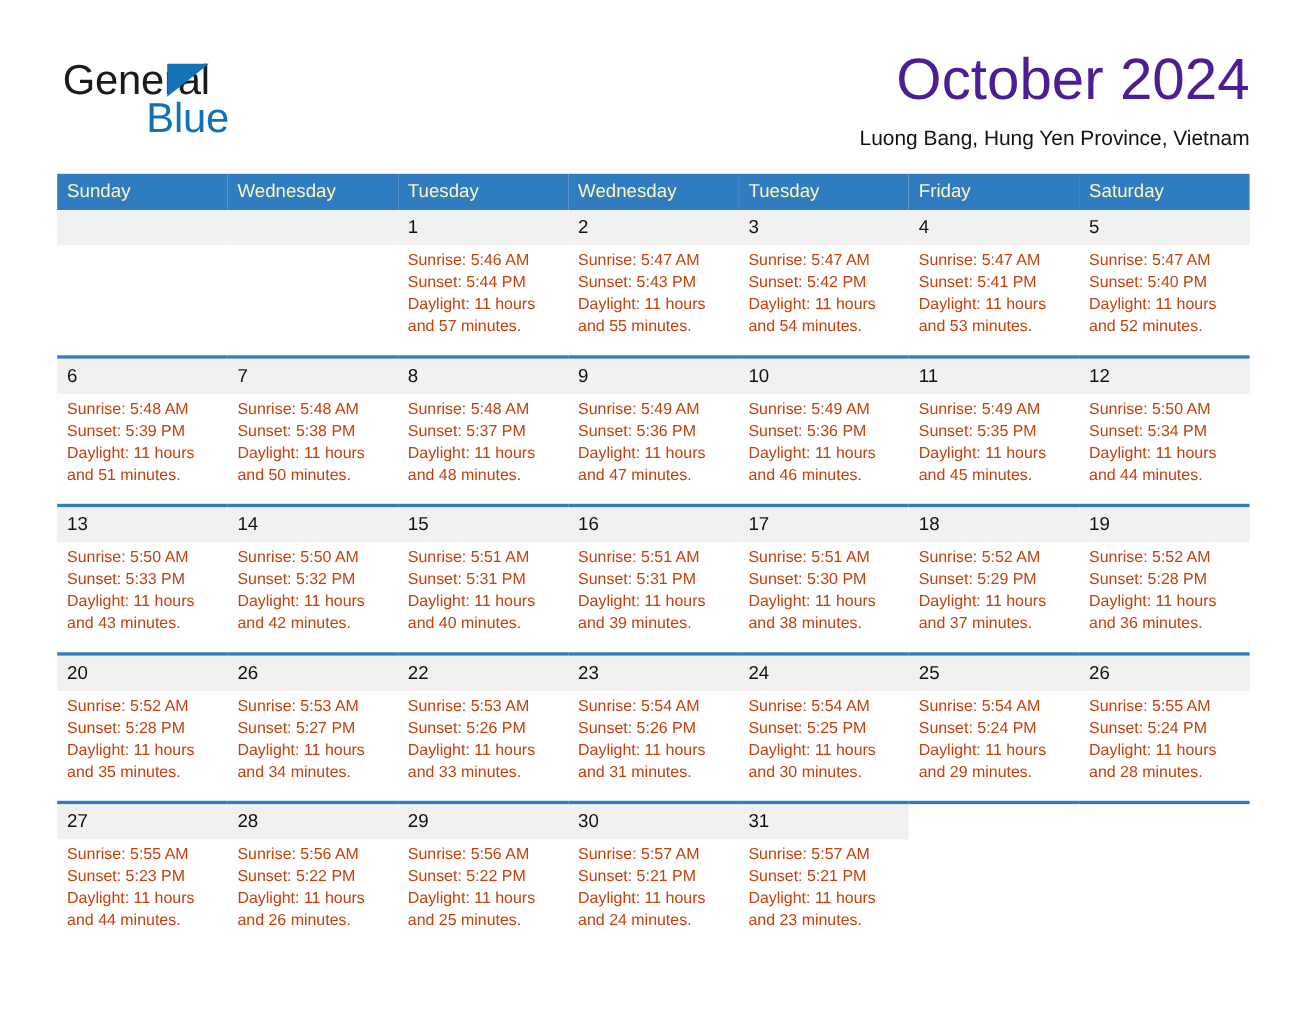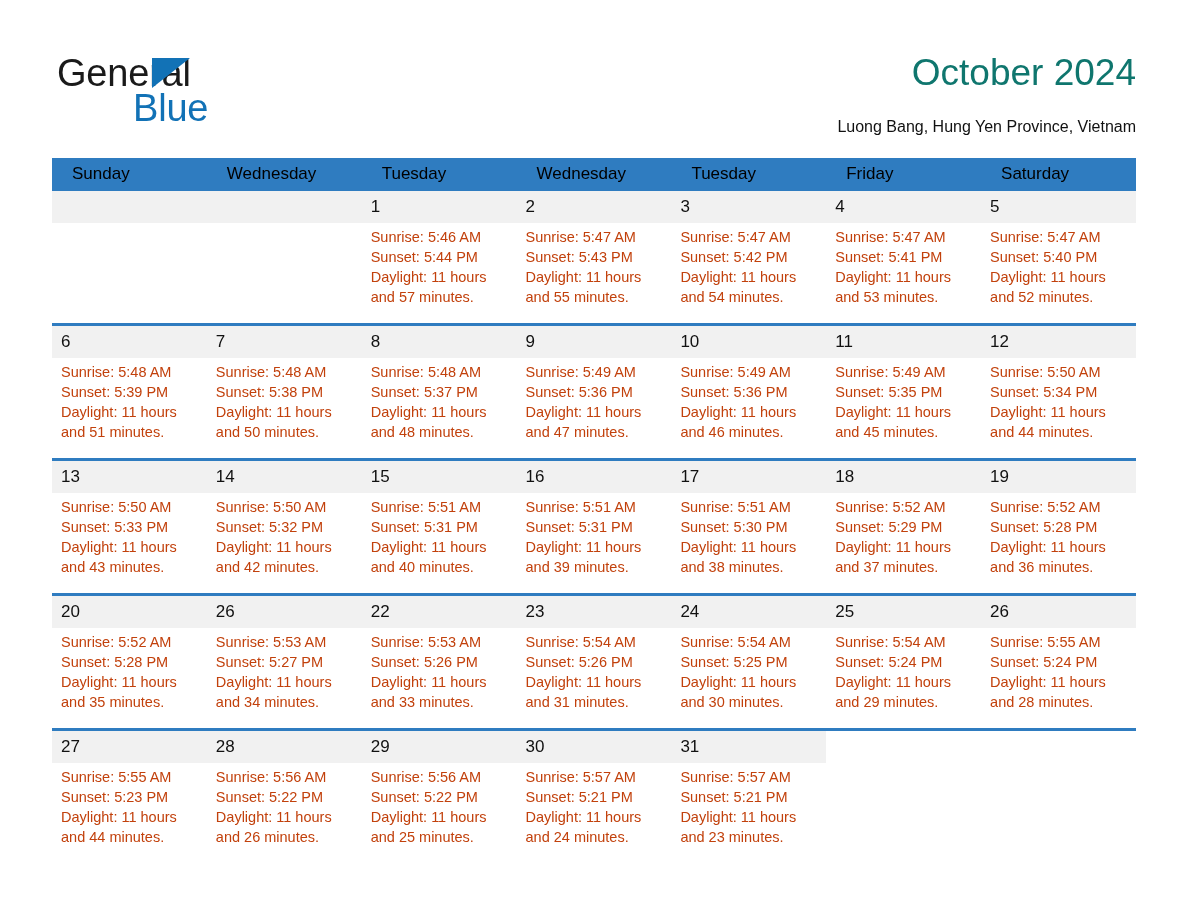--- a/index.html
+++ b/index.html
@@ -62,31 +62,31 @@
     font-size: 38px;
     line-height: 42px;
     color: #1272b6;
     letter-spacing: -0.2px;
     white-space: nowrap;
   }
   .title {
     position: absolute;
     right: 52px;
     top: 48px;
-    font-size: 37px;
+    font-size: 53px;
     line-height: 50px;
-    color: #0f766e;
+    color: #4c1d95;
     text-align: left;
     white-space: nowrap;
   }
   .subtitle {
     position: absolute;
     right: 52px;
     top: 113px;
-    font-size: 16px;
+    font-size: 19px;
     line-height: 28px;
     color: #111111;
     text-align: right;
     white-space: nowrap;
   }
 
   
   .calendar {
     position: absolute;
     left: 52px;
@@ -95,25 +95,25 @@
   }
   table.cal {
     border-collapse: collapse;
     table-layout: fixed;
     width: 1084px;
   }
   table.cal col { width: 154.85px; }
 
   thead th {
     background: #2f7cc0;
-    color: #000000;
+    color: #fef9c3;
     font-size: 17px;
     font-weight: normal;
     text-align: left;
-    padding: 6px 0 7px 20px;
+    padding: 6px 0 7px 9px;
     height: 18px;
     vertical-align: middle;
   }
 
   tbody tr.week > td {
     vertical-align: top;
     padding: 0;
     border-top: 3px solid #2f7cc0;
     height: 132px;
   }

